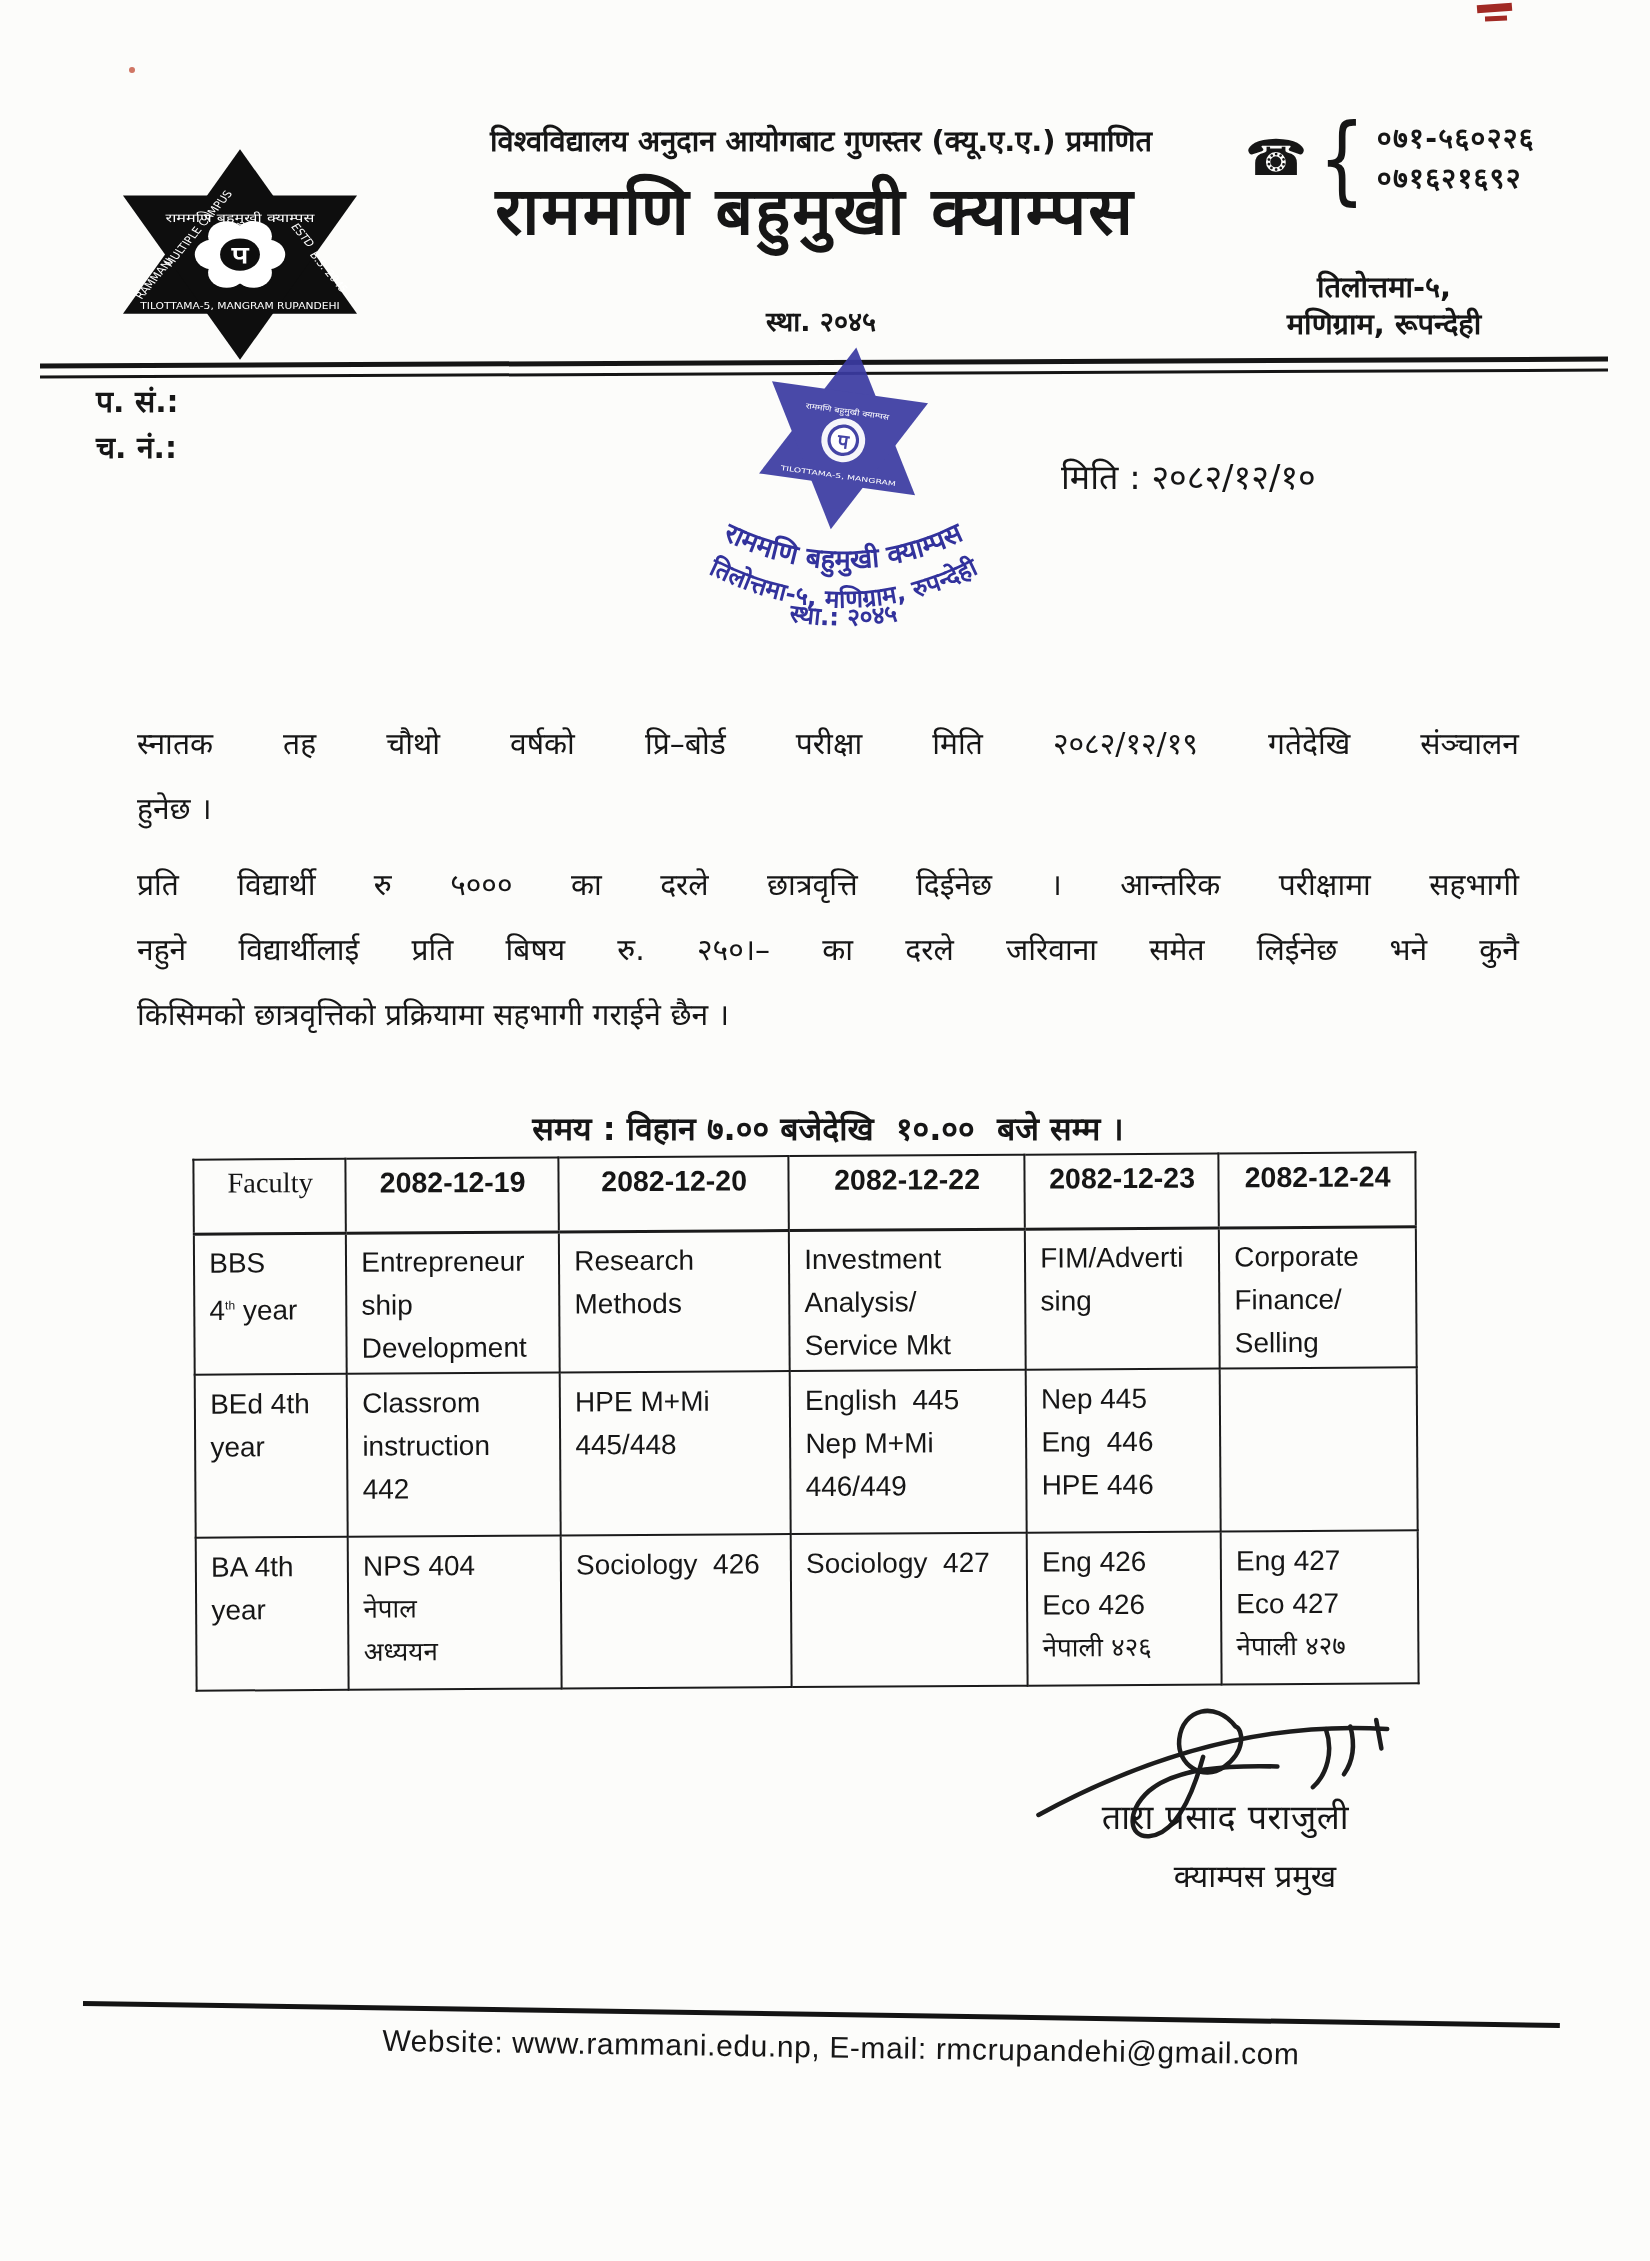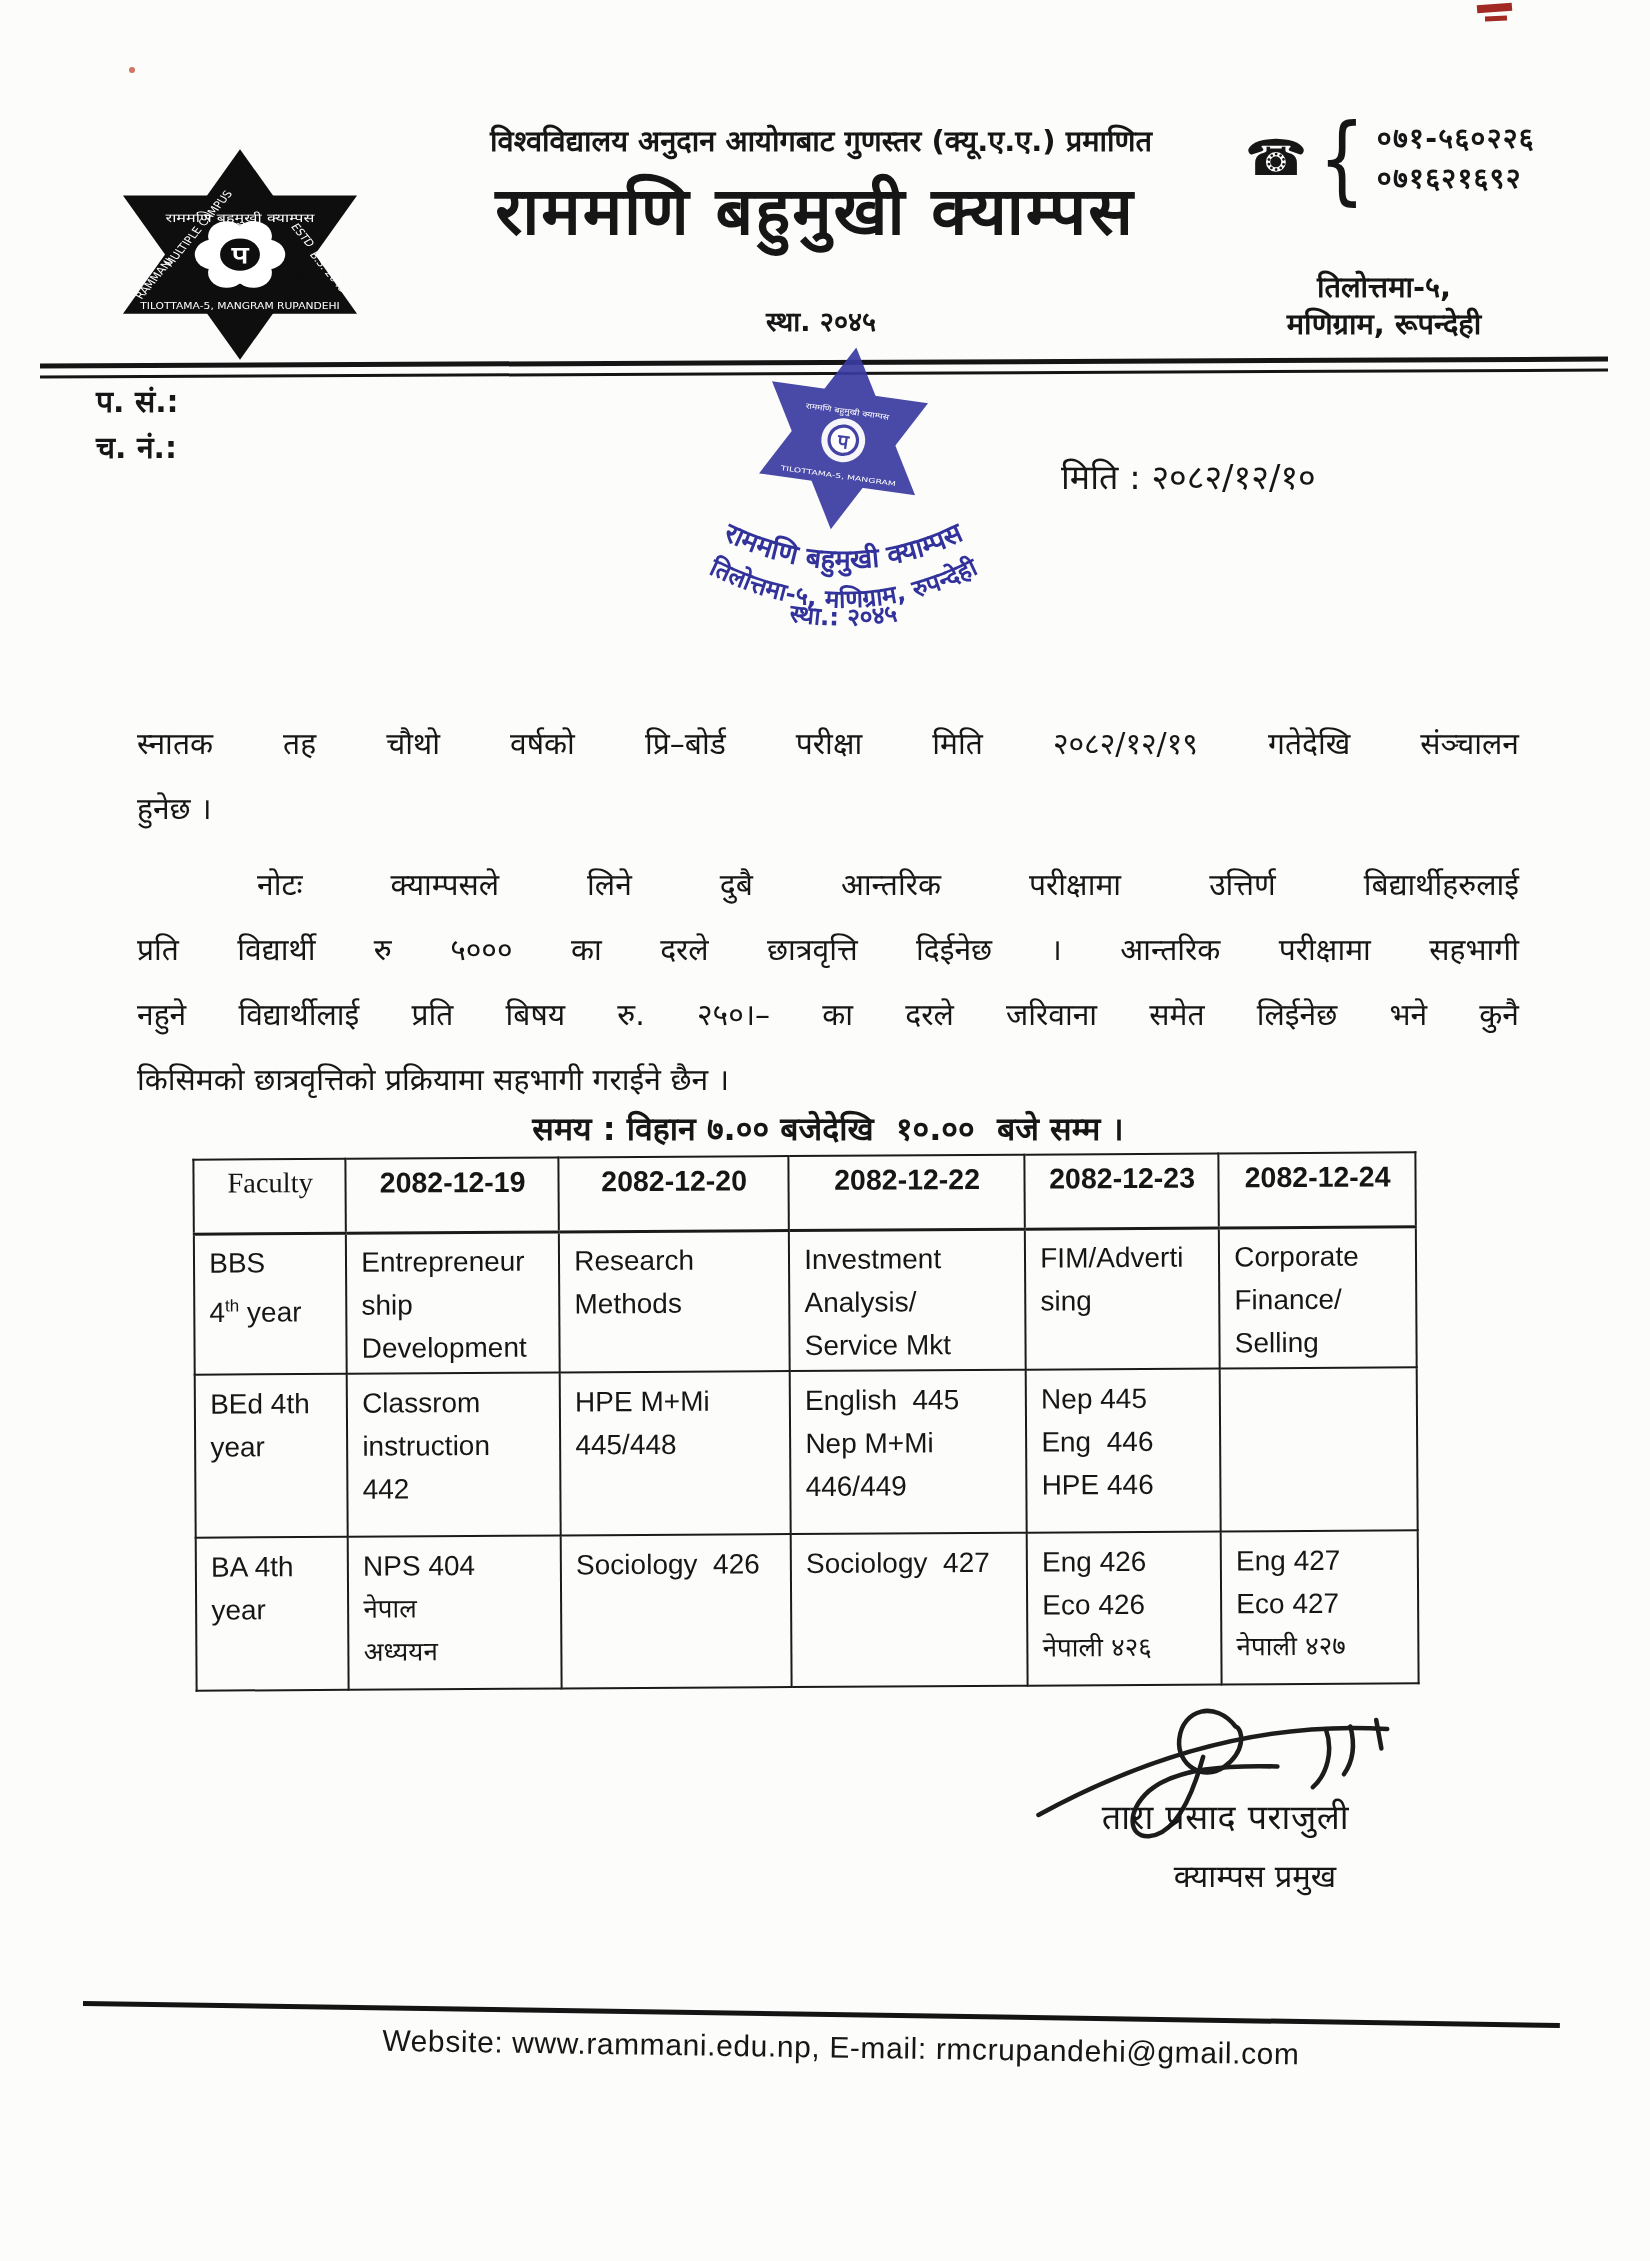--- a/index.html
+++ b/index.html
@@ -39,21 +39,21 @@
   
   .tablewrap{left:194px;top:1155px;transform:rotate(-.35deg);}
   table.sched{border-collapse:collapse;table-layout:fixed;width:1222px;background:transparent;}
   .sched th,.sched td{border:2.6px solid #1b1b1b;vertical-align:top;padding:6.5px 13px 0 14.2px;overflow:hidden;}
   .sched thead th{height:65px;border-bottom-width:3.9px;}
   .hfac{font-family:"Liberation Serif",serif;font-weight:normal;font-size:28.5px;text-align:center;padding-top:3.9px;border-radius:20px;}
   .hdate{font-family:"Liberation Sans",sans-serif;font-weight:bold;font-size:28.5px;text-align:center;padding-top:5.2px;}
   tr.r1{height:141px;} tr.r2{height:163px;} tr.r3{height:153px;}
   .en{font-family:"Liberation Sans",sans-serif;font-size:28px;line-height:43px;white-space:pre-wrap;}
   .dv{font-family:"DejaVu Sans",sans-serif;font-size:26px;line-height:43px;white-space:pre-wrap;}
-  sup{font-size:17px;}
+  sup{font-size:12px;}
 
   
   .sig-name{left:1022px;top:1793px;width:407px;text-align:center;font-size:34px;letter-spacing:0.6px;}
   .sig-post{left:1074px;top:1854px;width:362px;text-align:center;font-size:31px;}
 
   
   .footer-rule{left:83px;top:2001px;width:1477px;height:5.2px;background:#141414;transform:rotate(.85deg);transform-origin:left center;}
   .footer-text{left:194px;top:2021px;width:1294px;text-align:center;font-family:"Liberation Sans",sans-serif;
                font-size:30px;transform:rotate(.85deg);transform-origin:left center;letter-spacing:0.6px;}
 
@@ -152,21 +152,20 @@
 
   <div class="abs date-line">मिति : २०८२/१२/१०</div>
 
 
   <div class="abs para" style="left:137px;top:711px;">
     <div class="pline">स्नातक तह चौथो वर्षको प्रि–बोर्ड परीक्षा मिति २०८२/१२/१९ गतेदेखि संञ्चालन</div>
     <div class="pline last">हुनेछ ।</div>
   </div>
 
   <div class="abs para" style="left:137px;top:852px;">
-    <div class="pline indent">नोटः क्याम्पसले लिने दुबै आन्तरिक परीक्षामा उत्तिर्ण बिद्यार्थीहरुलाई</div>
     <div class="pline">प्रति विद्यार्थी रु ५००० का दरले छात्रवृत्ति दिईनेछ । आन्तरिक परीक्षामा सहभागी</div>
     <div class="pline">नहुने विद्यार्थीलाई प्रति बिषय रु. २५०।– का दरले जरिवाना समेत लिईनेछ भने कुनै</div>
     <div class="pline last">किसिमको छात्रवृत्तिको प्रक्रियामा सहभागी गराईने छैन ।</div>
   </div>
 
   <div class="abs time-line">समय : विहान ७.०० बजेदेखि  १०.००  बजे सम्म ।</div>
 
   <div class="abs tablewrap">
     <table class="sched">
       <colgroup>

